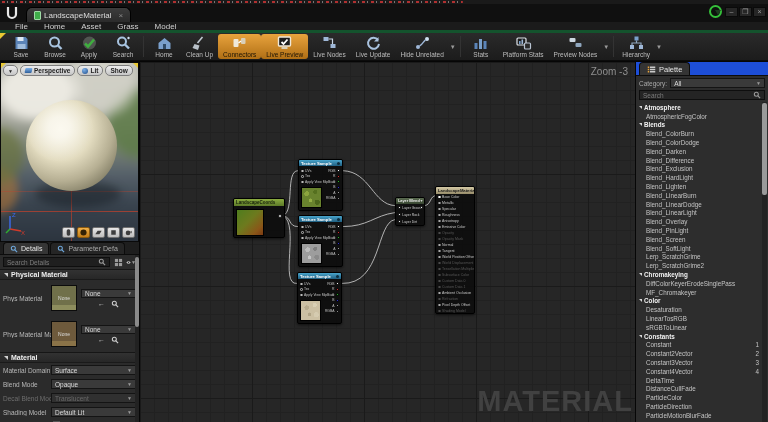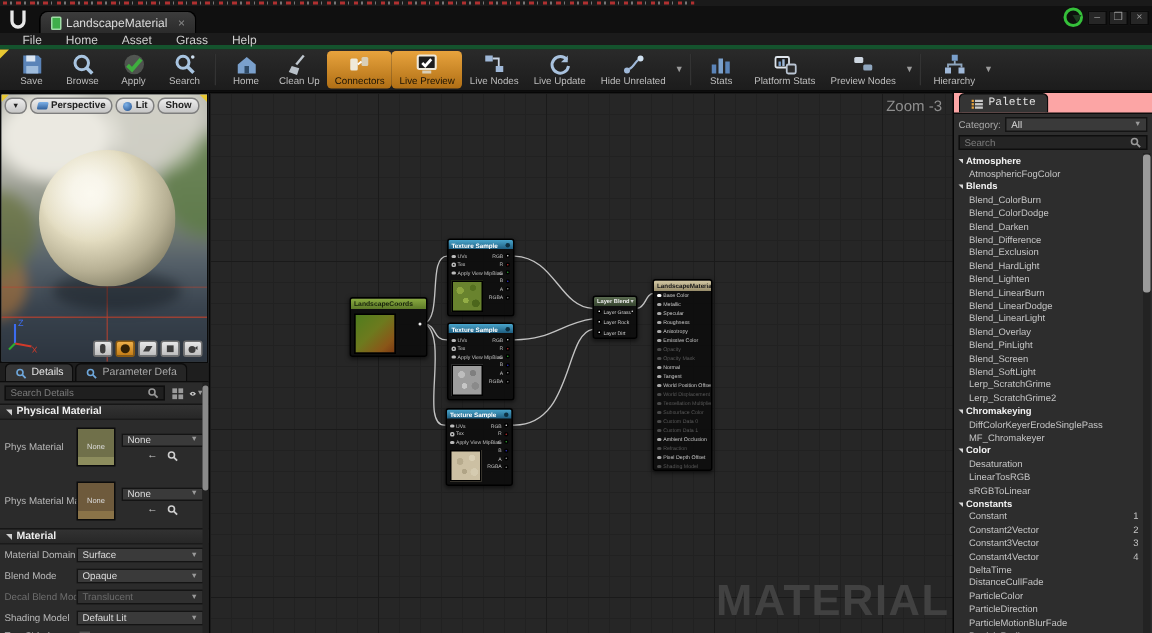--- a/index.html
+++ b/index.html
@@ -148,21 +148,21 @@
   .lb-node .outpin{right:1px;top:8px;width:3px;height:3px;}
   .mat-node{left:295px;top:124px;width:40px;height:128px;}
   .mat-node .nhead{height:7px;background:linear-gradient(#d4c9a5,#978c6a);color:#171717;font-size:4.2px;}
   .mpin{display:flex;align-items:center;gap:1.5px;height:6px;padding-left:2px;font-size:3.5px;color:#c9c9c9;white-space:nowrap;}
   .mpin .mdot{width:2.6px;height:2.6px;border-radius:50%;border:.6px solid #a8a8a8;background:transparent;flex:none;}
   .mpin.connected .mdot{background:#f2f2f2;border-color:#fff;}
   .mpin.off{color:#585858;}
   .mpin.off .mdot{border-color:#4a4a4a;}
   
   .palette{width:132px;background:#2d2d2d;display:flex;flex-direction:column;position:relative;}
-  .ptabrow{height:14px;background:#fca5a5;display:flex;align-items:flex-end;padding-left:3px;border-bottom:1px solid #0c0c0c;font-family:Liberation Mono, monospace;}
+  .ptabrow{height:14px;background:#1d4ed8;display:flex;align-items:flex-end;padding-left:3px;border-bottom:1px solid #0c0c0c;}
   .ptab{height:13px;background:#343434;border:1px solid #0c0c0c;border-bottom:none;border-radius:4px 4px 0 0;
     display:flex;align-items:center;gap:3px;padding:0 7px;font-size:7.5px;color:#e4e4e4;}
   .ptab svg{width:9px;height:9px;}
   .pcat{display:flex;align-items:center;gap:3px;padding:2px 3px;}
   .pcat .plab{font-size:6.5px;color:#a8a8a8;flex:none;}
   .psearch{margin:0 3px 2px;height:10px;background:#242424;border:1px solid #0e0e0e;display:flex;align-items:center;justify-content:space-between;padding:0 3px;font-size:6.5px;color:#7c7c7c;}
   .plist{flex:1;overflow:hidden;position:relative;padding-top:1px;}
   .prow{height:8.8px;display:flex;align-items:center;font-size:6.3px;color:#c5c5c5;padding-left:10px;white-space:nowrap;}
   .prow.hdr{padding-left:3px;color:#f2f2f2;font-weight:bold;gap:2px;}
   .prow .sc{position:absolute;right:9px;color:#c5c5c5;}
@@ -195,21 +195,21 @@
           <div class="winbtn">×</div>
         </div>
     </div>
   </div>
 
   <div class="menubar" id="menubar">
       <div class="menuitem">File</div>
       <div class="menuitem">Home</div>
       <div class="menuitem">Asset</div>
       <div class="menuitem">Grass</div>
-      <div class="menuitem">Help</div>
+      <div class="menuitem">Model</div>
     </div>
 
   <div class="toolbar" id="toolbar">
       <div class="tb-notch"></div>
       <div class="tbtn">
         <span class="ticon"><svg viewBox="0 0 16 16">
             <path d="M2 2h10l2 2v10H2z" fill="#5b84b8"></path>
             <rect x="4" y="2" width="6" height="4" fill="#dce6f2"></rect>
             <rect x="4" y="9" width="8" height="5" fill="#9fbcdc"></rect>
           </svg></span>

